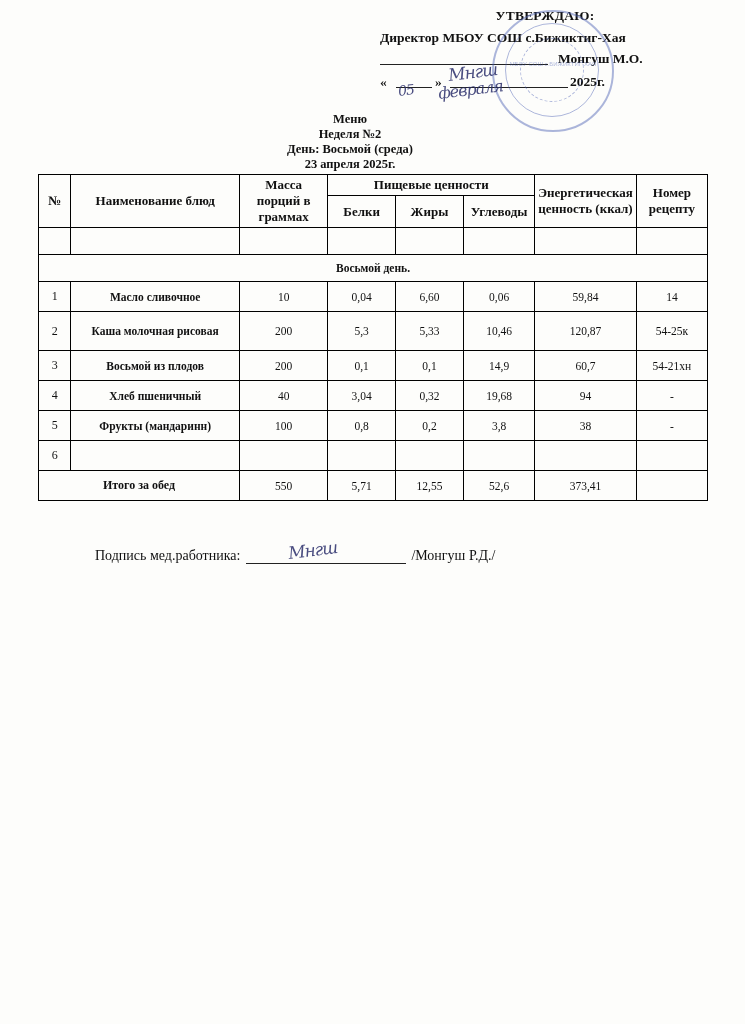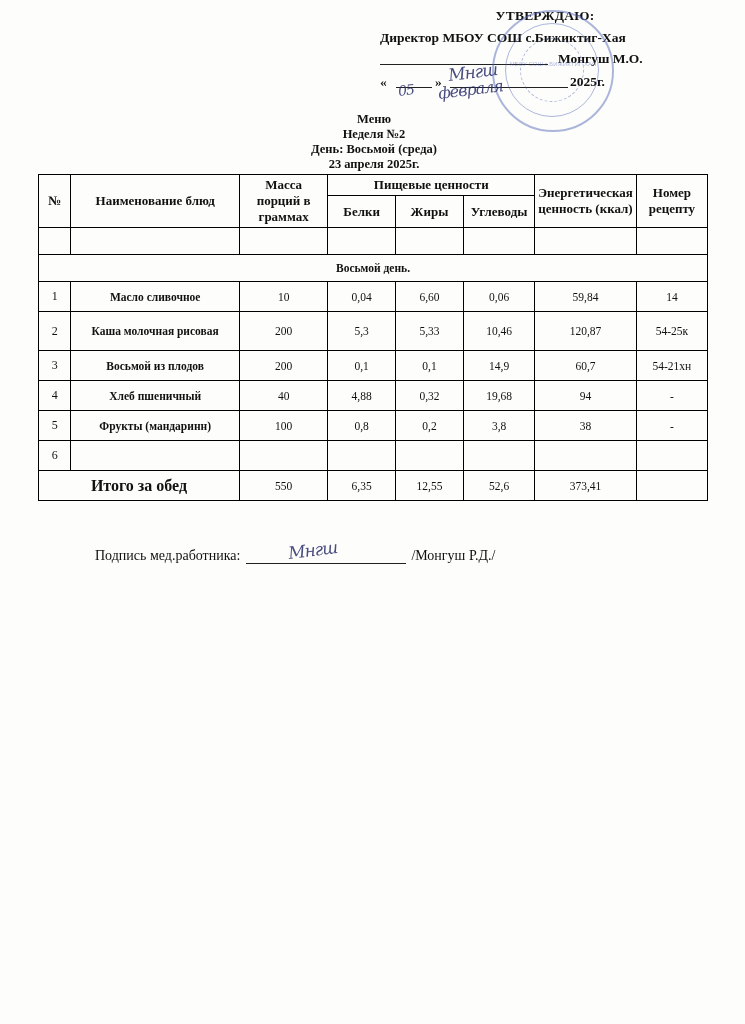--- a/index.html
+++ b/index.html
@@ -140,21 +140,20 @@
   
   .title-block {
     position: absolute;
     left: 0;
     top: 112px;
     width: 700px;
     text-align: center;
     font-weight: bold;
     font-size: 12.5px;
     line-height: 15px;
-    padding-left: 24px;
   }
 
   
   table.menu {
     position: absolute;
     left: 38px;
     top: 174px;
     width: 670px;
     border-collapse: collapse;
     font-size: 12px;
@@ -192,21 +191,21 @@
     font-weight: bold;
     font-size: 11.5px;
     height: 22px;
     margin-top: 29px;
   }
   td.val { font-weight: normal; font-size: 11.5px; }
   tr.tall td { height: 34px; }
   tr.normal td { height: 25px; }
   td.total-label {
     font-weight: bold;
-    font-size: 16px;
+    font-size: 12px;
     text-align: center;
   }
 
   
   .med-sign {
     position: absolute;
     left: 95px;
     top: 548px;
     font-size: 14px;
     white-space: nowrap;
@@ -315,21 +314,21 @@
         <td class="val">0,1</td>
         <td class="val">0,1</td>
         <td class="val">14,9</td>
         <td class="val">60,7</td>
         <td class="val">54-21хн</td>
       </tr>
       <tr class="normal">
         <td>4</td>
         <td class="name-cell">Хлеб пшеничный</td>
         <td class="val">40</td>
-        <td class="val">4,88</td>
+        <td class="val">3,04</td>
         <td class="val">0,32</td>
         <td class="val">19,68</td>
         <td class="val">94</td>
         <td class="val">-</td>
       </tr>
       <tr class="normal">
         <td>5</td>
         <td class="name-cell">Фрукты (мандаринн)</td>
         <td class="val">100</td>
         <td class="val">0,8</td>
@@ -345,21 +344,21 @@
         <td class="val"></td>
         <td class="val"></td>
         <td class="val"></td>
         <td class="val"></td>
         <td class="val"></td>
       </tr>
 
       <tr class="normal">
         <td class="total-label" colspan="2">Итого  за обед</td>
         <td class="val">550</td>
-        <td class="val">6,35</td>
+        <td class="val">5,71</td>
         <td class="val">12,55</td>
         <td class="val">52,6</td>
         <td class="val">373,41</td>
         <td class="val"></td>
       </tr>
     </tbody>
   </table>
 
   <div class="med-sign">
     <span>Подпись мед.работника:</span>

